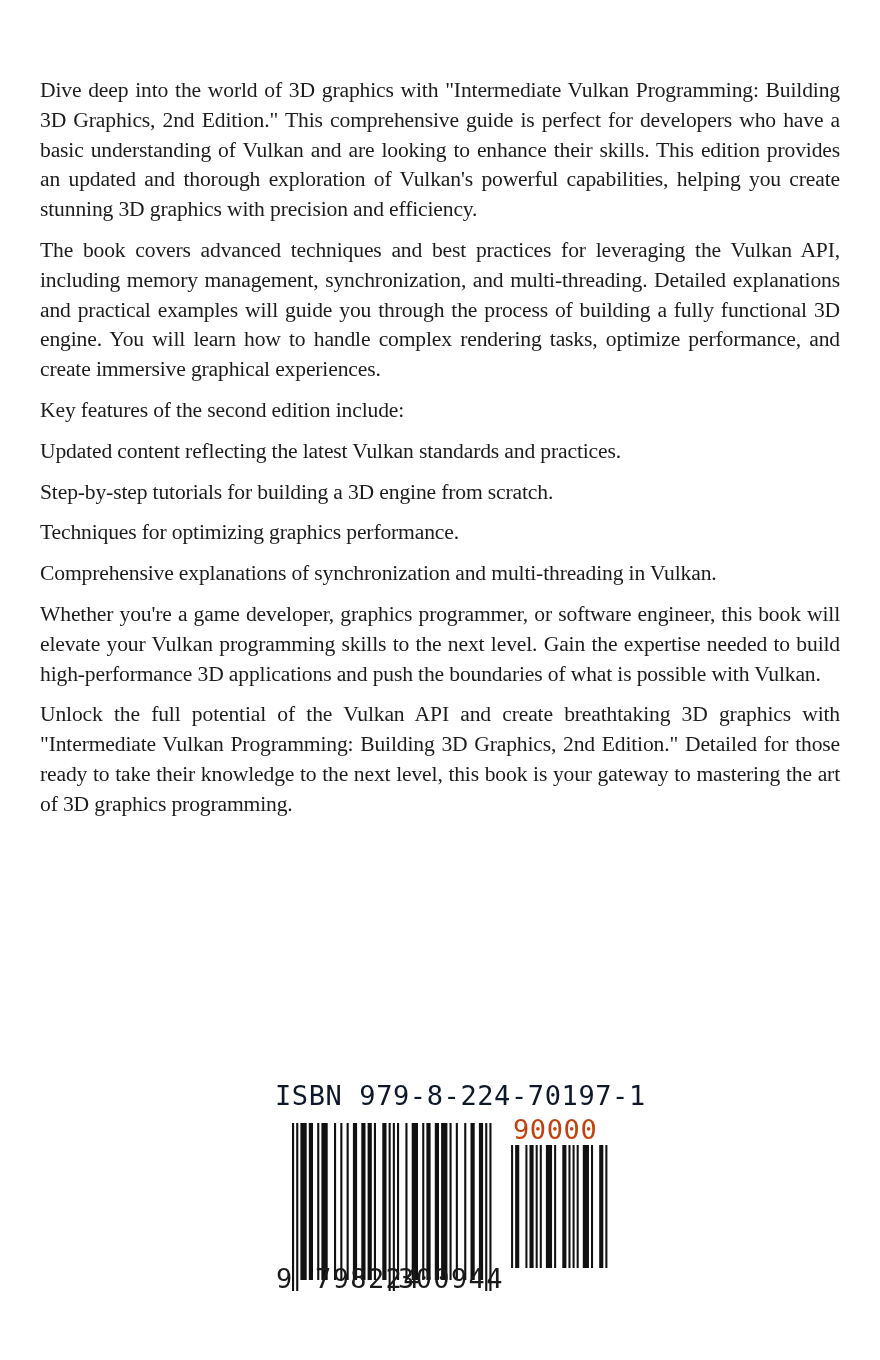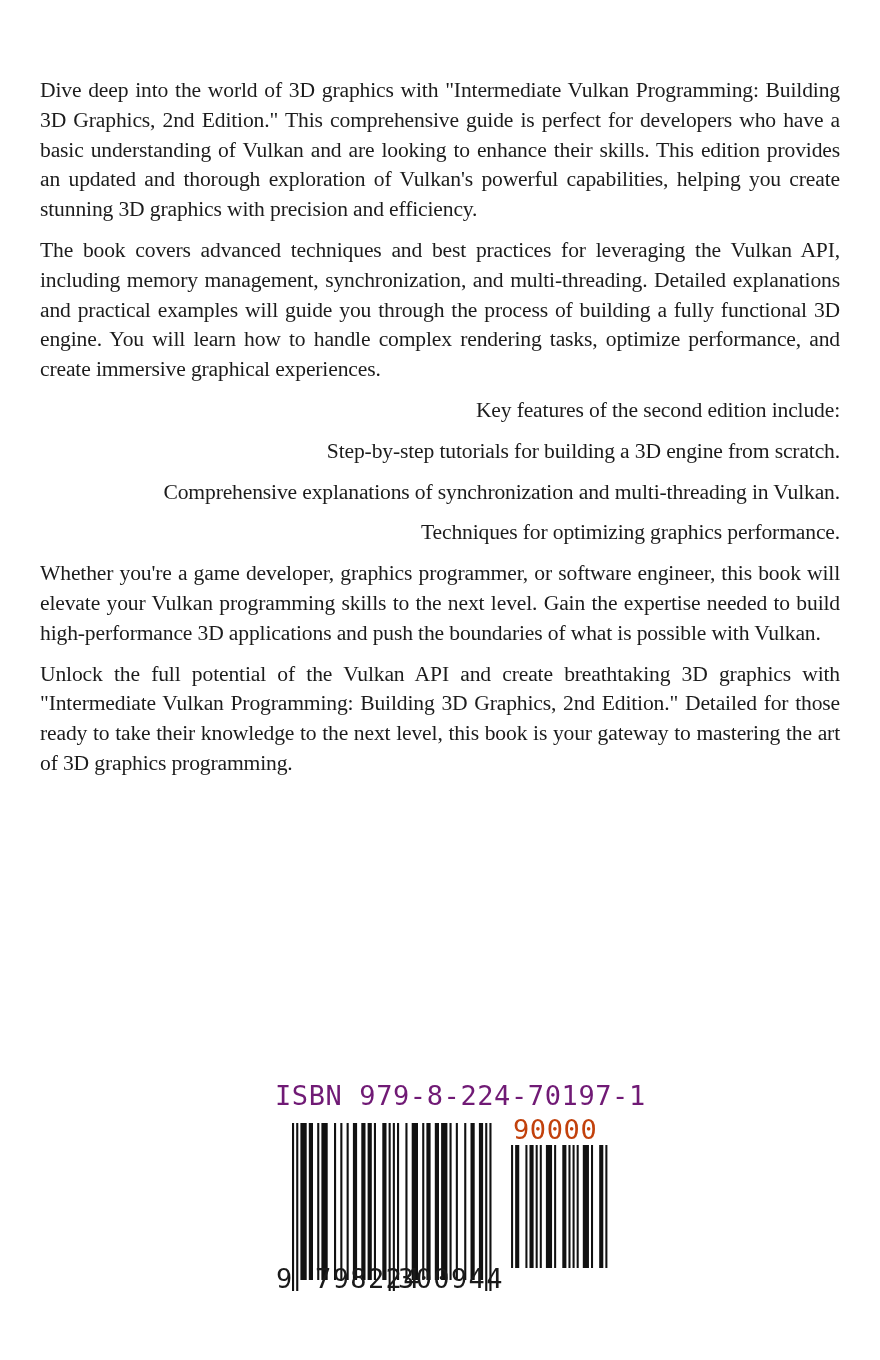--- a/index.html
+++ b/index.html
@@ -4,28 +4,28 @@
 <style>
   html, body { margin: 0; padding: 0; background: #ffffff; }
   body { width: 880px; height: 1360px; position: relative; overflow: hidden; }
   .page { position: absolute; left: 0; top: 0; width: 880px; height: 1360px; background: #ffffff; }
   .text-block {
     position: absolute; left: 40px; top: 76px; width: 800px;
     font-family: "Liberation Serif", serif;
     font-size: 21.6px; line-height: 29.8px; color: #1c1c1c;
     letter-spacing: -0.15px;
   }
-  .text-block p { margin: 0 0 11px 0; text-align: right; }
+  .text-block p { margin: 0 0 11px 0; }
   .text-block p.justify { text-align: justify; text-align-last: left; }
   .text-block p.feature { margin-bottom: 11px; }
   .barcode-wrap { position: absolute; left: 270px; top: 1078px; width: 350px; height: 230px; }
   .isbn-text {
     position: absolute; left: 5px; top: 3px;
     font-family: "DejaVu Sans Mono", monospace; font-size: 27px; line-height: 30px;
-    color: #701a75; letter-spacing: 0.6px; white-space: nowrap;
+    color: #0f172a; letter-spacing: 0.6px; white-space: nowrap;
   }
   .addon-text {
     position: absolute; left: 243px; top: 37px;
     font-family: "DejaVu Sans Mono", monospace; font-size: 27px; line-height: 30px;
     color: #c2410c; letter-spacing: 0.6px; white-space: nowrap;
   }
   .digit-text {
     position: absolute; top: 186px;
     font-family: "DejaVu Sans Mono", monospace; font-size: 27px; line-height: 30px;
     color: #1a1a1a; white-space: nowrap; letter-spacing: 0.4px;
@@ -33,23 +33,24 @@
   svg.bars { position: absolute; left: 0; top: 0; }
 </style>
 </head>
 <body>
 
 <div class="page">
   <div class="text-block">
     <p class="justify">Dive deep into the world of 3D graphics with "Intermediate Vulkan Programming: Building 3D Graphics, 2nd Edition." This comprehensive guide is perfect for developers who have a basic understanding of Vulkan and are looking to enhance their skills. This edition provides an updated and thorough exploration of Vulkan's powerful capabilities, helping you create stunning 3D graphics with precision and efficiency.</p>
     <p class="justify">The book covers advanced techniques and best practices for leveraging the Vulkan API, including memory management, synchronization, and multi-threading. Detailed explanations and practical examples will guide you through the process of building a fully functional 3D engine. You will learn how to handle complex rendering tasks, optimize performance, and create immersive graphical experiences.</p>
     <p>Key features of the second edition include:</p>
+    <p class="feature">Updated content reflecting the latest Vulkan standards and practices.</p>
     <p class="feature">Step-by-step tutorials for building a 3D engine from scratch.</p>
+    <p class="feature">Techniques for optimizing graphics performance.</p>
     <p class="feature">Comprehensive explanations of synchronization and multi-threading in Vulkan.</p>
-    <p class="feature">Techniques for optimizing graphics performance.</p>
     <p class="justify">Whether you're a game developer, graphics programmer, or software engineer, this book will elevate your Vulkan programming skills to the next level. Gain the expertise needed to build high-performance 3D applications and push the boundaries of what is possible with Vulkan.</p>
     <p class="justify">Unlock the full potential of the Vulkan API and create breathtaking 3D graphics with "Intermediate Vulkan Programming: Building 3D Graphics, 2nd Edition." Detailed for those ready to take their knowledge to the next level, this book is your gateway to mastering the art of 3D graphics programming.</p>
   </div>
 
   <div class="barcode-wrap">
     <div class="isbn-text">ISBN 979-8-224-70197-1</div>
     <div class="addon-text">90000</div>
     <svg class="bars" id="barcode-svg" width="350" height="230">
         <rect x="22.00" y="45" width="2.10" height="168" fill="#111111"></rect>
         <rect x="26.20" y="45" width="2.10" height="168" fill="#111111"></rect>

